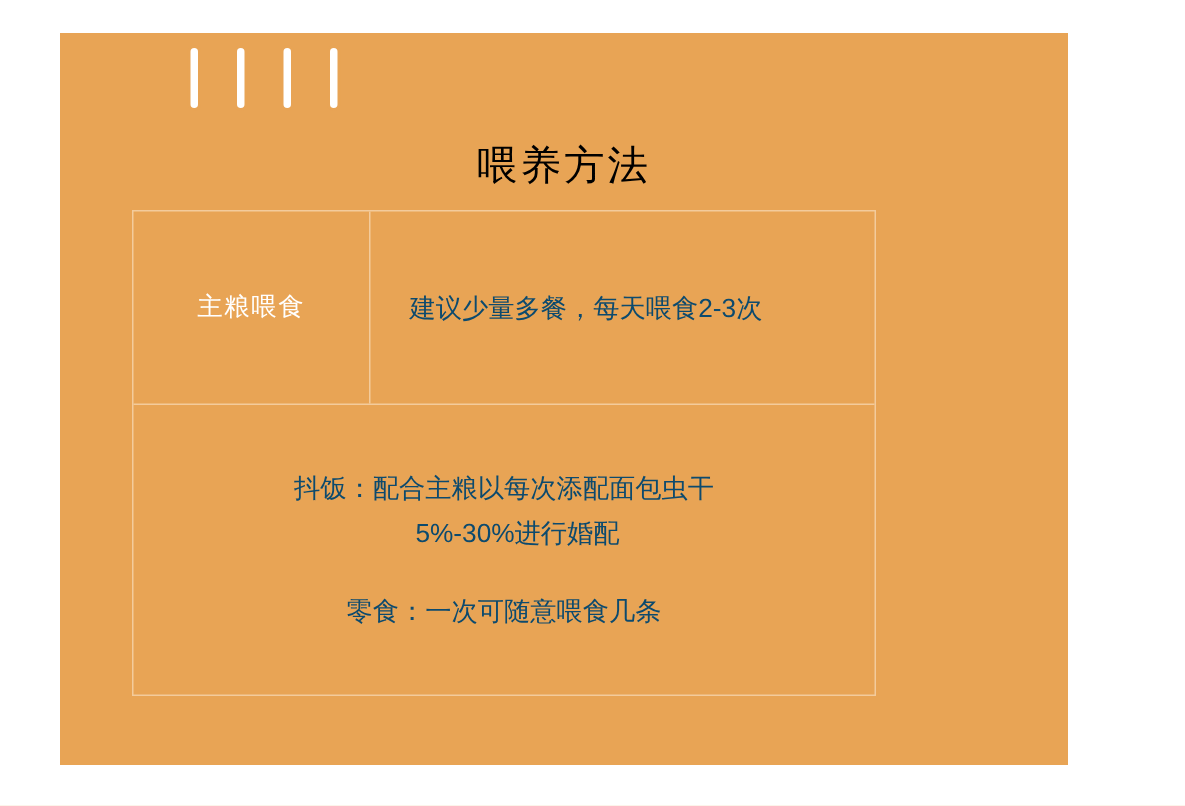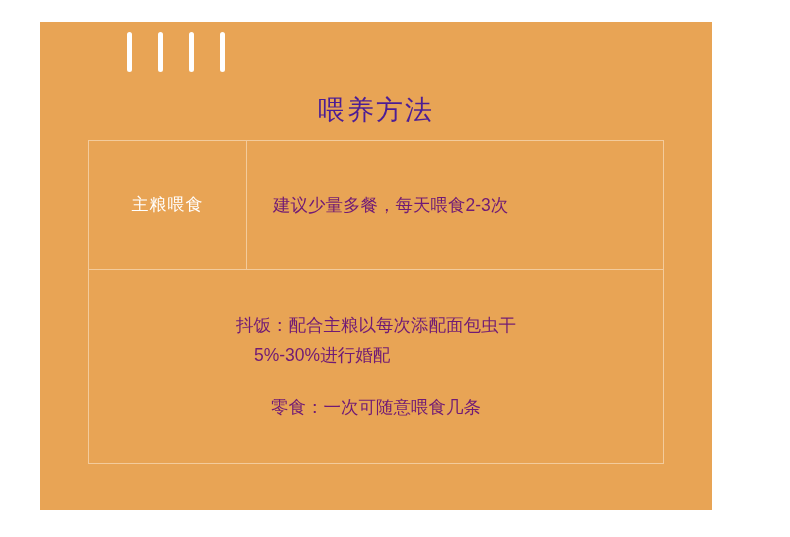--- a/index.html
+++ b/index.html
@@ -50,31 +50,31 @@
   .ring.r1 { left: 31px; }
   .ring.r2 { left: 62px; }
   .ring.r3 { left: 93px; }
   
   #title {
     position: absolute;
     left: 0;
     top: 70px;
     width: 672px;
     text-align: center;
-    color: #4c1d95;
+    color: #000000;
     font-size: 27px;
     letter-spacing: 2px;
     font-weight: normal;
   }
   
   #table {
     position: absolute;
     left: 48px;
     top: 118px;
-    width: 576px;
+    width: 496px;
     height: 324px;
     border: 1px solid #f3cb9c;
     box-sizing: border-box;
     display: flex;
     flex-direction: column;
   }
   .row {
     display: flex;
     flex-direction: row;
   }
@@ -90,27 +90,27 @@
     color: #ffffff;
     font-size: 17px;
     letter-spacing: 1px;
   }
   .cell-body {
     flex: 1;
     box-sizing: border-box;
     display: flex;
     flex-direction: column;
     justify-content: center;
-    color: #701a75;
+    color: #0c4a6e;
     font-size: 17.5px;
     line-height: 30px;
     padding: 0 26px;
   }
   .cell-body.left-align { align-items: flex-start; }
-  .cell-body.center-align { align-items: center; }
+  .cell-body.center-align { align-items: center; text-align: center; }
   .line { white-space: nowrap; }
   .block { margin: 0; }
   .block + .block { margin-top: 22px; }
   .indent-1 { padding-left: 18px; }
 </style>
 </head>
 <body>
 
 <div id="page">
 

